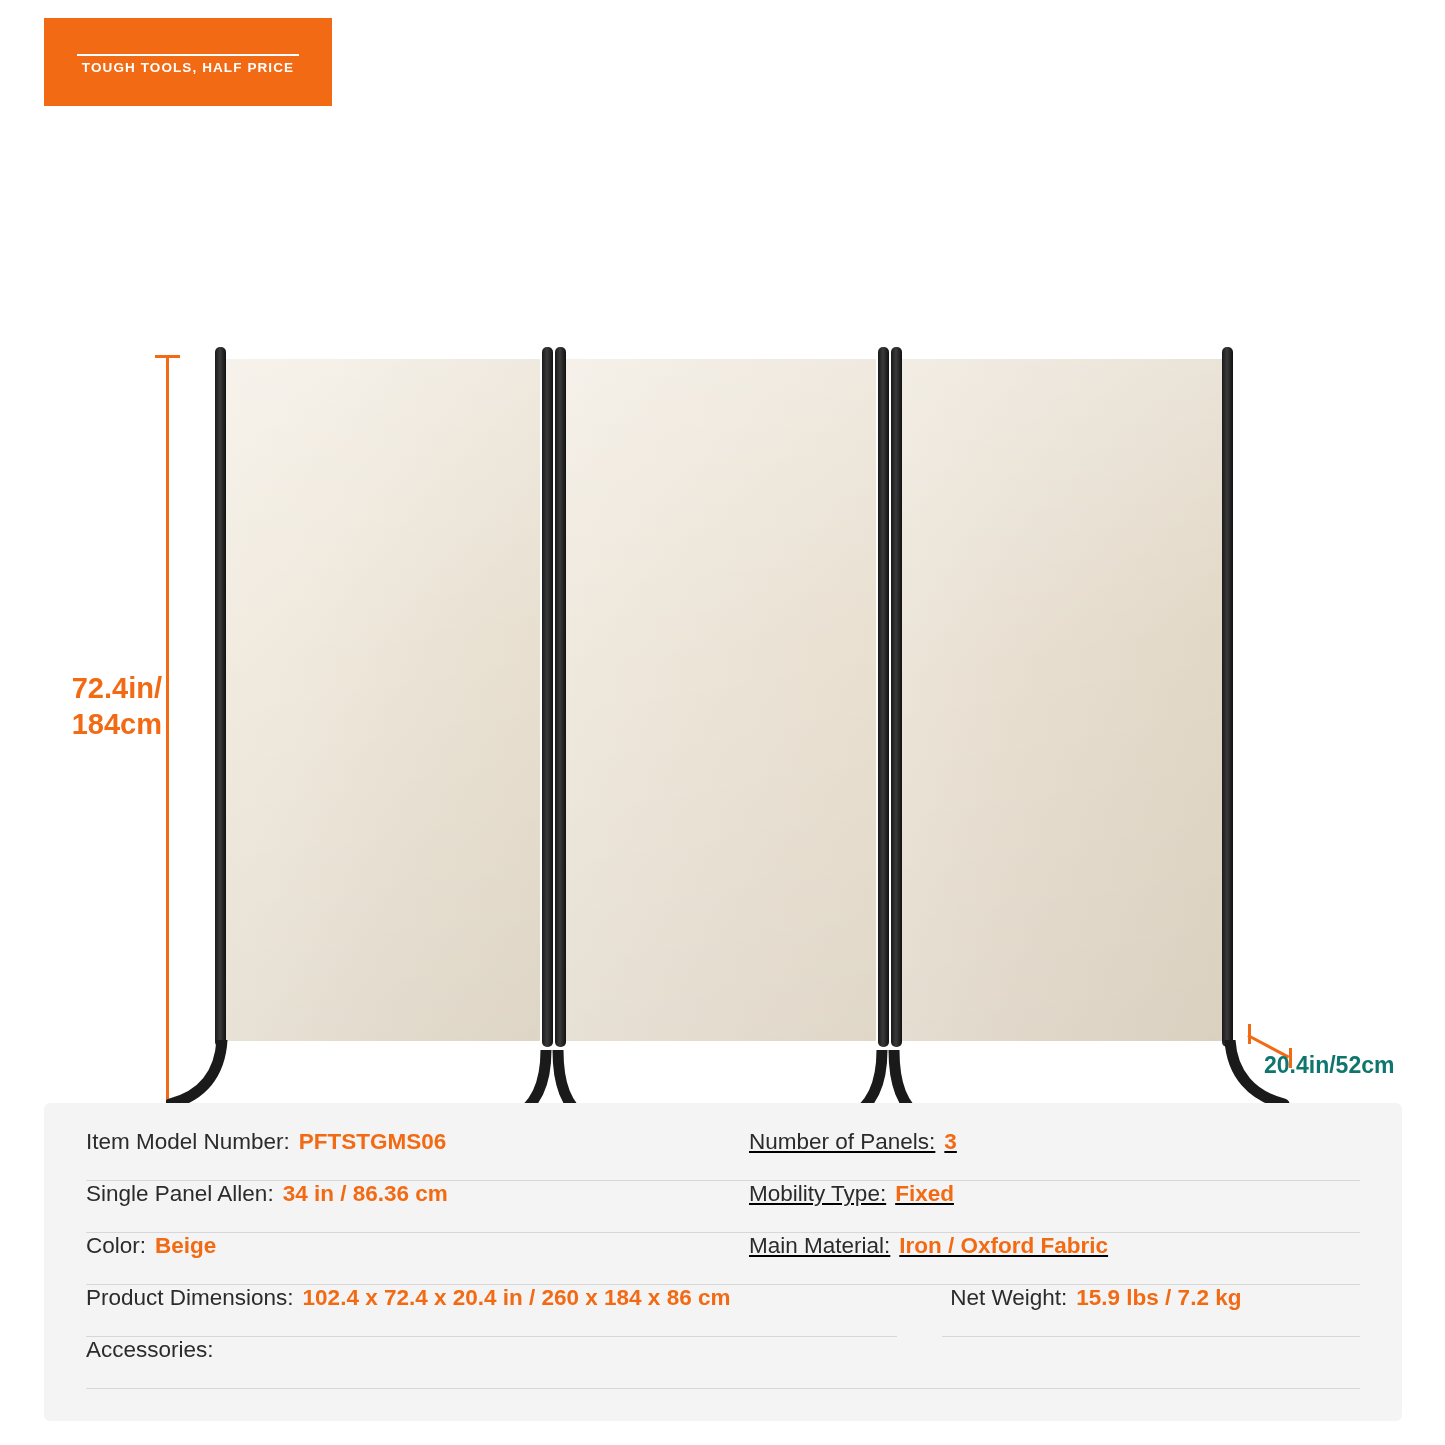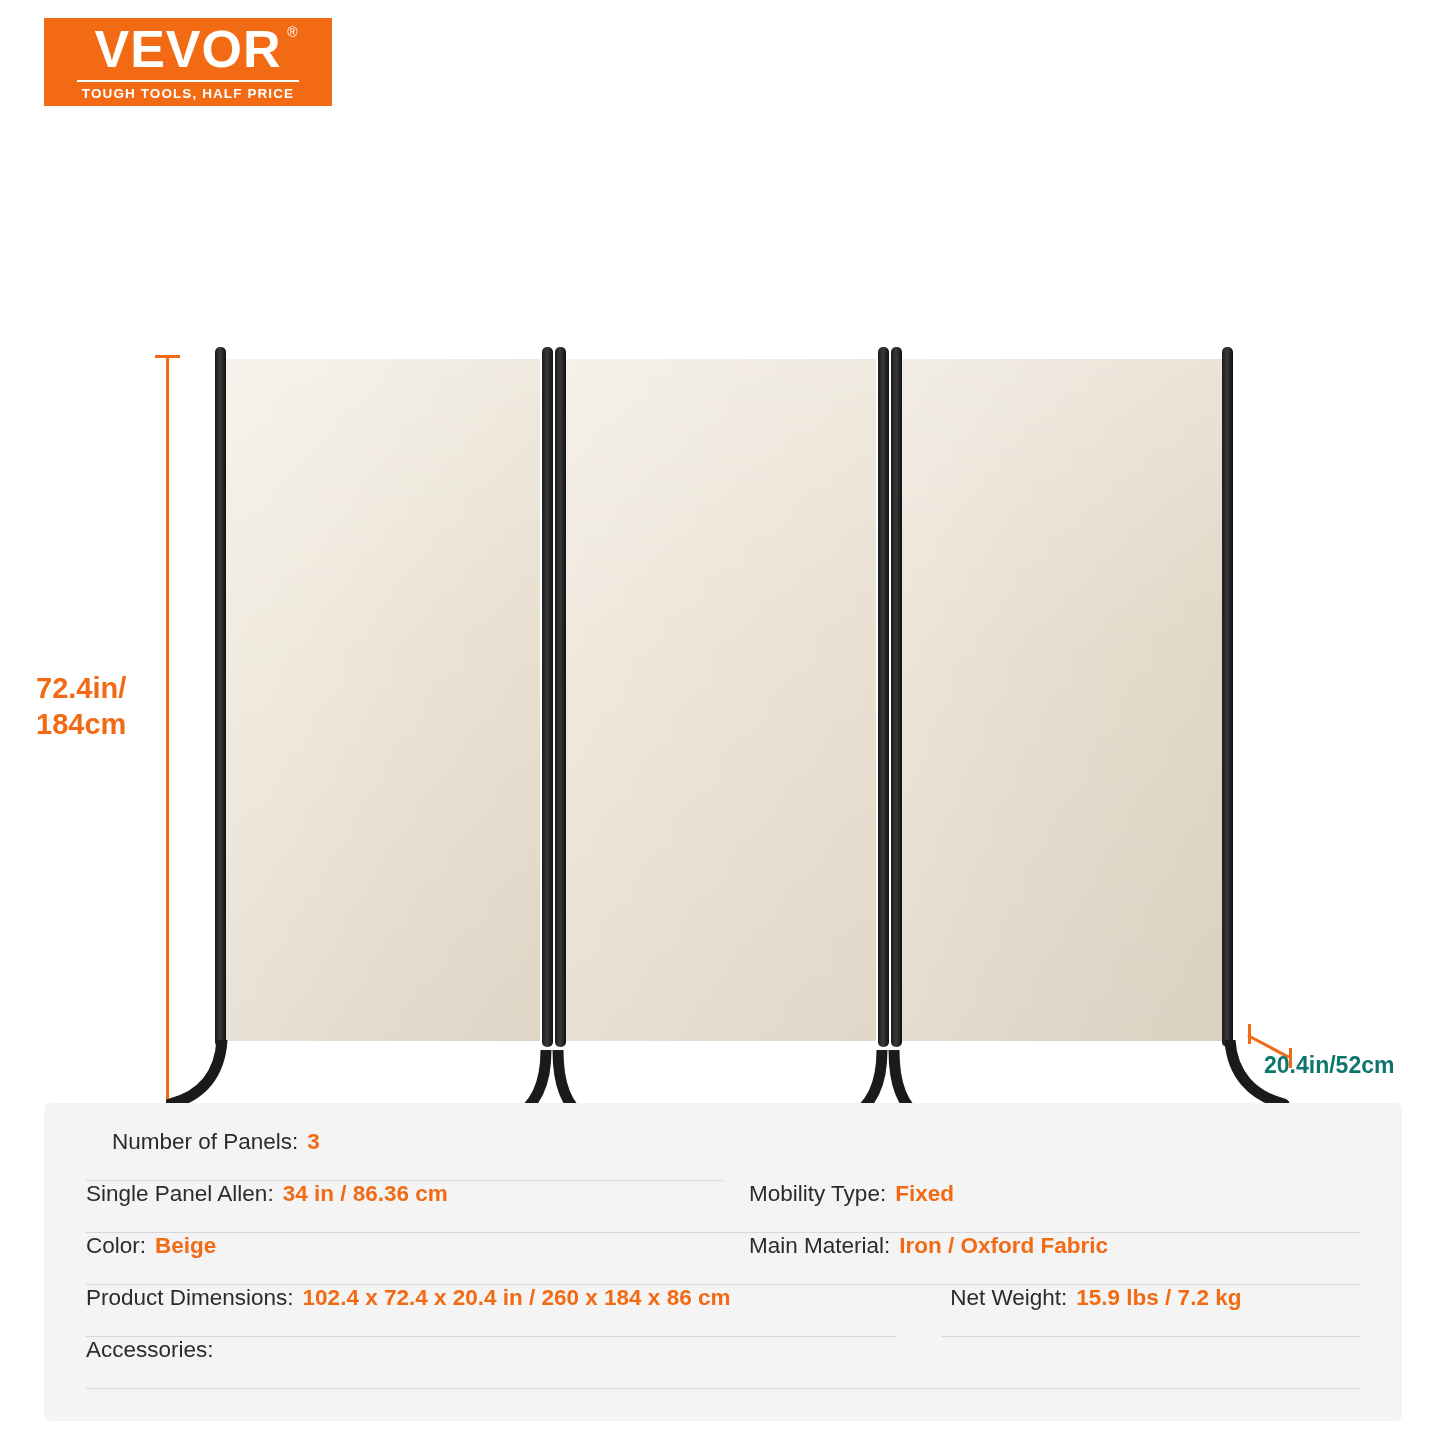--- a/index.html
+++ b/index.html
@@ -83,21 +83,21 @@
   .dim-v-cap-top { top: 205px; }
   .dim-v-cap-bot { top: 954px; }
   .dim-v-label {
     position: absolute;
     left: 36px;
     top: 520px;
     width: 126px;
     color: #f26a14;
     font-size: 29px;
     font-weight: bold;
-    text-align: left;
+    text-align: right;
     line-height: 1.25;
   }
 
   
   .dim-h-line {
     position: absolute;
     left: 184px;
     top: 1044px;
     width: 1072px;
     height: 3px;
@@ -237,44 +237,40 @@
   .spec-row:last-child { border-bottom: 1px solid #d7d7d7; }
   .spec-cell {
     display: flex;
     align-items: baseline;
     height: 52px;
     padding-bottom: 2px;
     white-space: nowrap;
     overflow: hidden;
   }
   .cell-l { width: 50%; padding-right: 18px; }
-  .cell-r { width: 50%; padding-left: 26px; }
+  .cell-r { width: 50%; padding-left: 26px; text-decoration: underline; }
   .cell-wide-l { width: 66%; padding-right: 18px; }
   .cell-wide-r { width: 34%; padding-left: 8px; margin-left: 45px; }
   .cell-full { width: 100%; }
   .lbl {
     color: #2b2b2b;
     font-size: 22.5px;
     margin-right: 9px;
   }
   .val {
     color: #f26a14;
     font-size: 22.5px;
     font-weight: bold;
   }
   .seg { border-bottom: 1px solid #d7d7d7; }
 </style>
 </head>
 <body>
 
 <div class="logo">
-  <div class="logo-word">
-    <span>VEVOR</span>
-    <span class="logo-reg">®</span>
-  </div>
   <div class="logo-rule"></div>
   <div class="logo-tag">TOUGH TOOLS, HALF PRICE</div>
 </div>
 
 <div class="product-area">
 
   <div class="dim-v-cap-top"></div>
   <div class="dim-v-line"></div>
   <div class="dim-v-cap-bot"></div>
   <div class="dim-v-label">
@@ -331,20 +327,24 @@
 
   <div class="dim-h-label">102.4in/ 260cm</div>
   <div class="dim-h-cap-l"></div>
   <div class="dim-h-line"></div>
   <div class="dim-h-cap-r"></div>
 </div>
 
 <div class="spec">
 
   <div class="spec-row" style="border-bottom:none;">
+    <div class="spec-cell cell-l seg">
+      <span class="lbl">Item Model Number:</span>
+      <span class="val">PFTSTGMS06</span>
+    </div>
     <div class="spec-cell cell-r seg">
       <span class="lbl">Number of Panels:</span>
       <span class="val">3</span>
     </div>
   </div>
 
   <div class="spec-row" style="border-bottom:none;">
     <div class="spec-cell cell-l seg">
       <span class="lbl">Single Panel Allen:</span>
       <span class="val">34 in / 86.36 cm</span>

